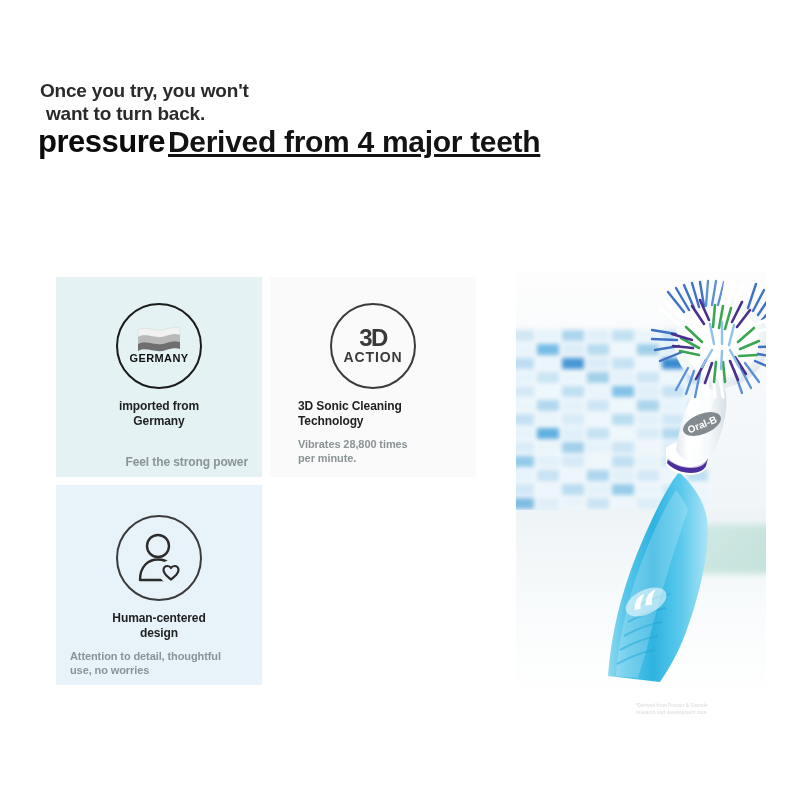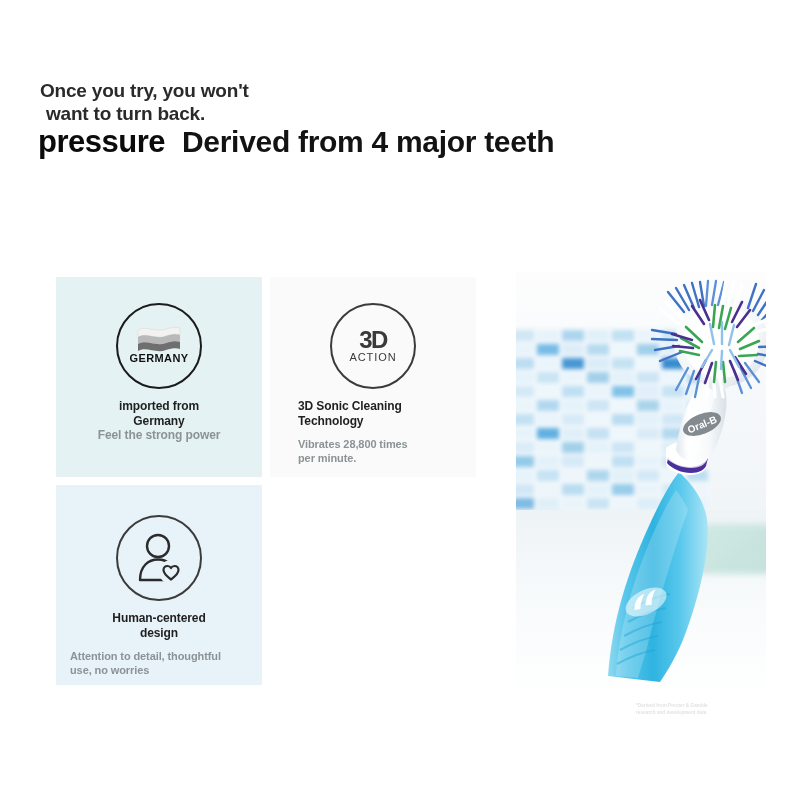--- a/index.html
+++ b/index.html
@@ -44,29 +44,30 @@
     font-size: 31px;
     font-weight: 800;
     color: #0b0b0b;
     letter-spacing: -0.5px;
     line-height: 1;
     z-index: 2;
   }
 
   .headline {
     position: absolute;
-    left: 182px;
+    left: 168px;
     top: 124px;
     width: 470px;
     font-size: 30px;
     font-weight: 800;
     color: #131313;
     line-height: 1.22;
     letter-spacing: -0.3px;
     z-index: 3;
+    text-decoration: underline;
   }
   .headline .h2 {
     display: block;
     padding-left: 12px;
   }
 
   
   .grid {
     position: absolute;
     left: 56px;
@@ -110,21 +111,21 @@
   .card-sub {
     margin-top: 9px;
     font-size: 11px;
     font-weight: 700;
     color: #8b9396;
     line-height: 1.28;
     letter-spacing: -0.1px;
     white-space: pre-line;
   }
   .card.c1 .card-title { text-align: center; }
-  .card.c1 .card-sub { text-align: center; font-size: 12px; margin-top: 0; }
+  .card.c1 .card-sub { text-align: right; font-size: 12px; margin-top: 27px; }
   .card.c3 .card-title { text-align: center; margin-top: 16px; }
   .card.c4 .card-title { text-align: center; margin-top: 6px; }
   .card.c4 .card-sub { text-align: left; color: #8b9396; }
   .card.c2 .card-title { text-align: left; padding-left: 14px; }
   .card.c2 .card-sub { text-align: left; padding-left: 14px; }
 
   .divider {
     position: absolute;
     left: 14px;
     right: 0px;
@@ -163,22 +164,22 @@
     margin-bottom: 2px;
   }
   .d3 {
     font-size: 24px;
     font-weight: 800;
     color: #3a3a3a;
     line-height: 0.9;
     letter-spacing: -1.5px;
   }
   .d3-sub {
-    font-size: 11px;
-    font-weight: 400;
+    font-size: 14px;
+    font-weight: 700;
     letter-spacing: 0.9px;
     color: #3a3a3a;
     margin-top: 1px;
   }
 
   
   .photo {
     position: absolute;
     left: 516px;
     top: 272px;

